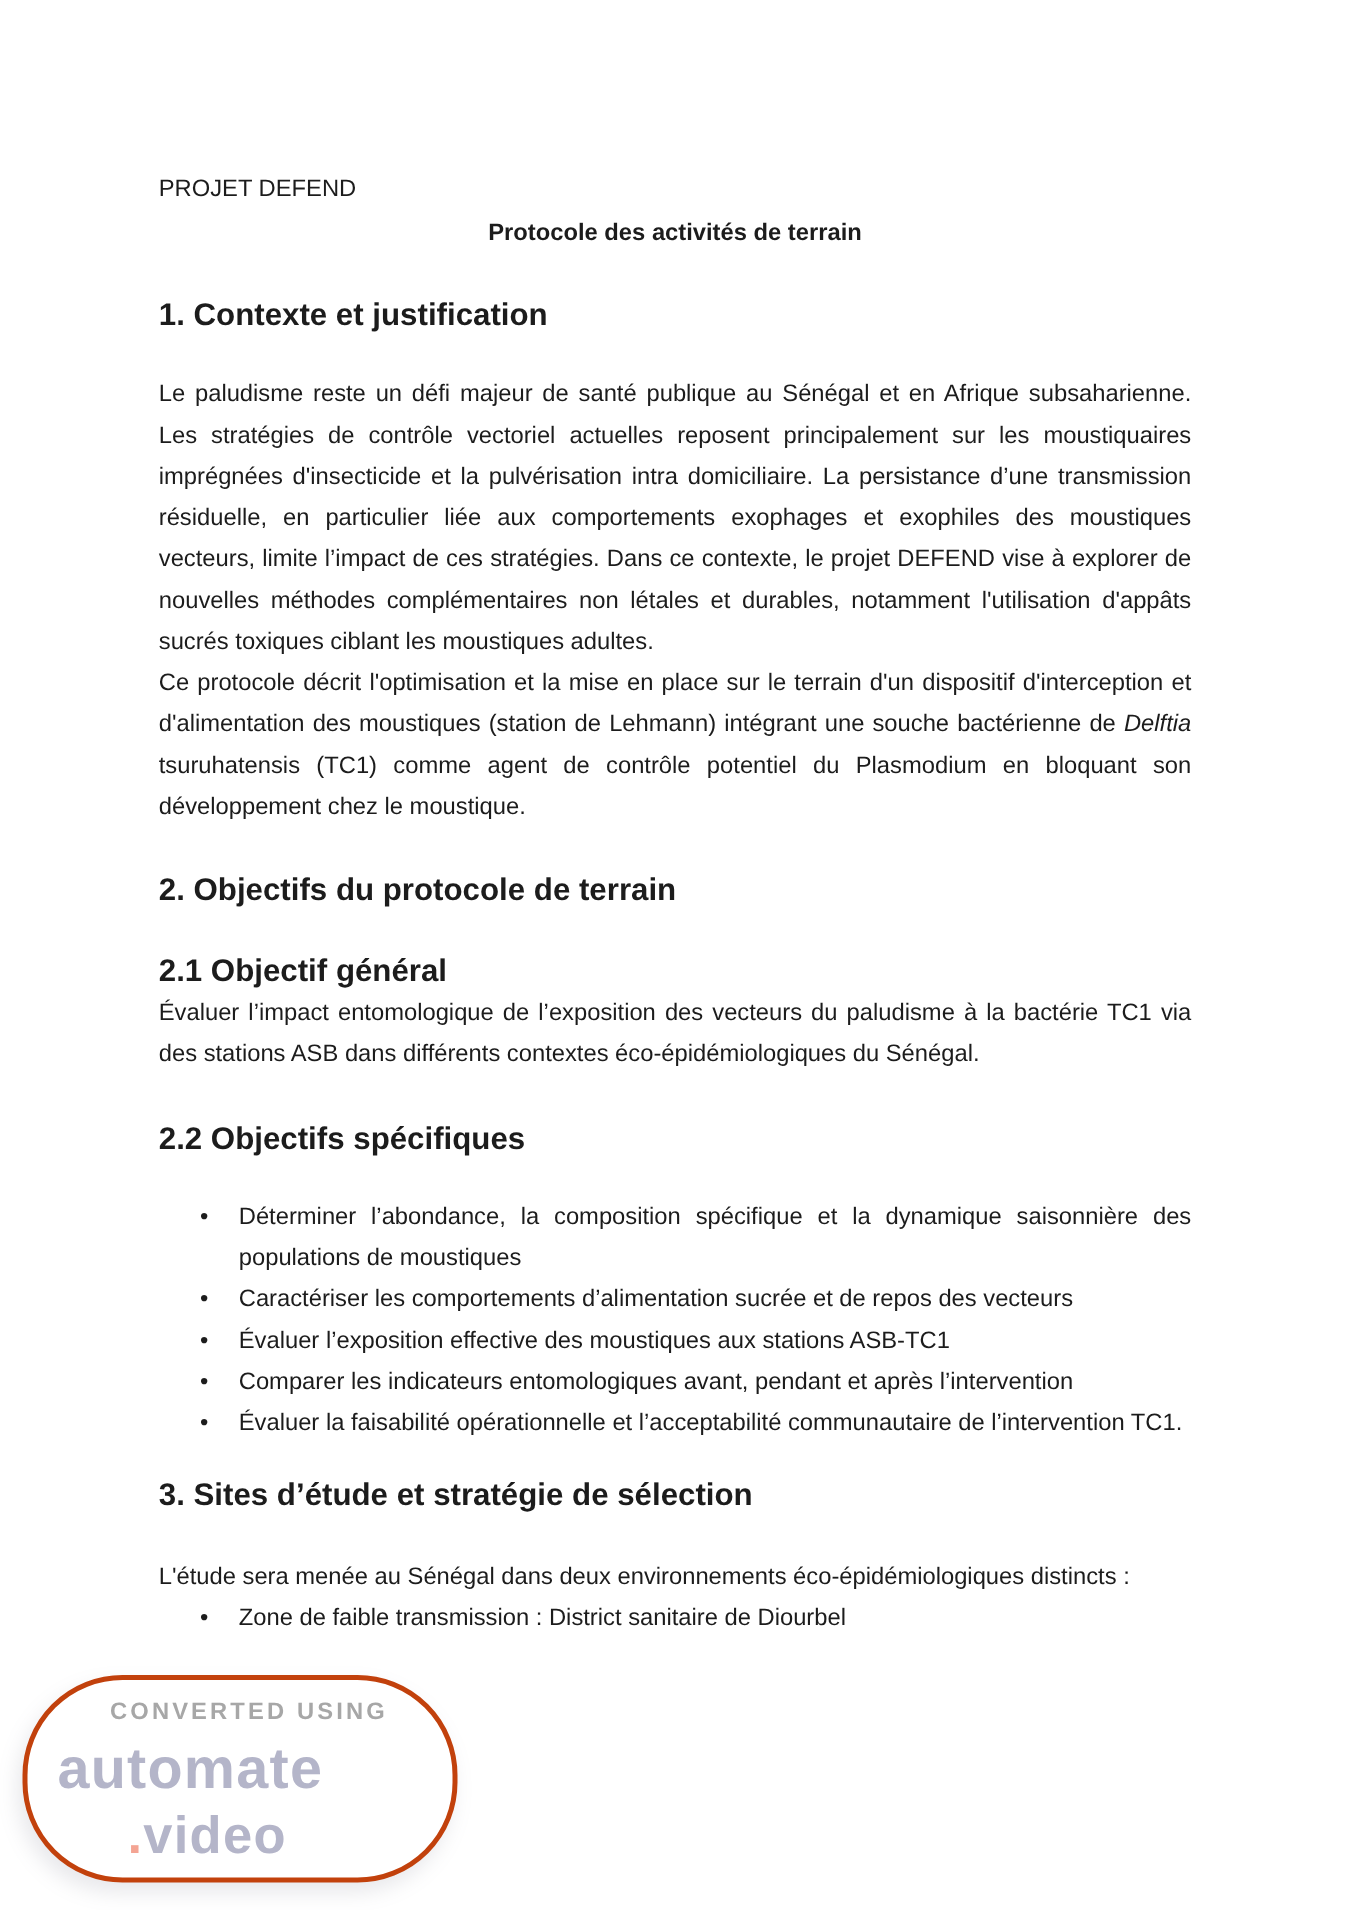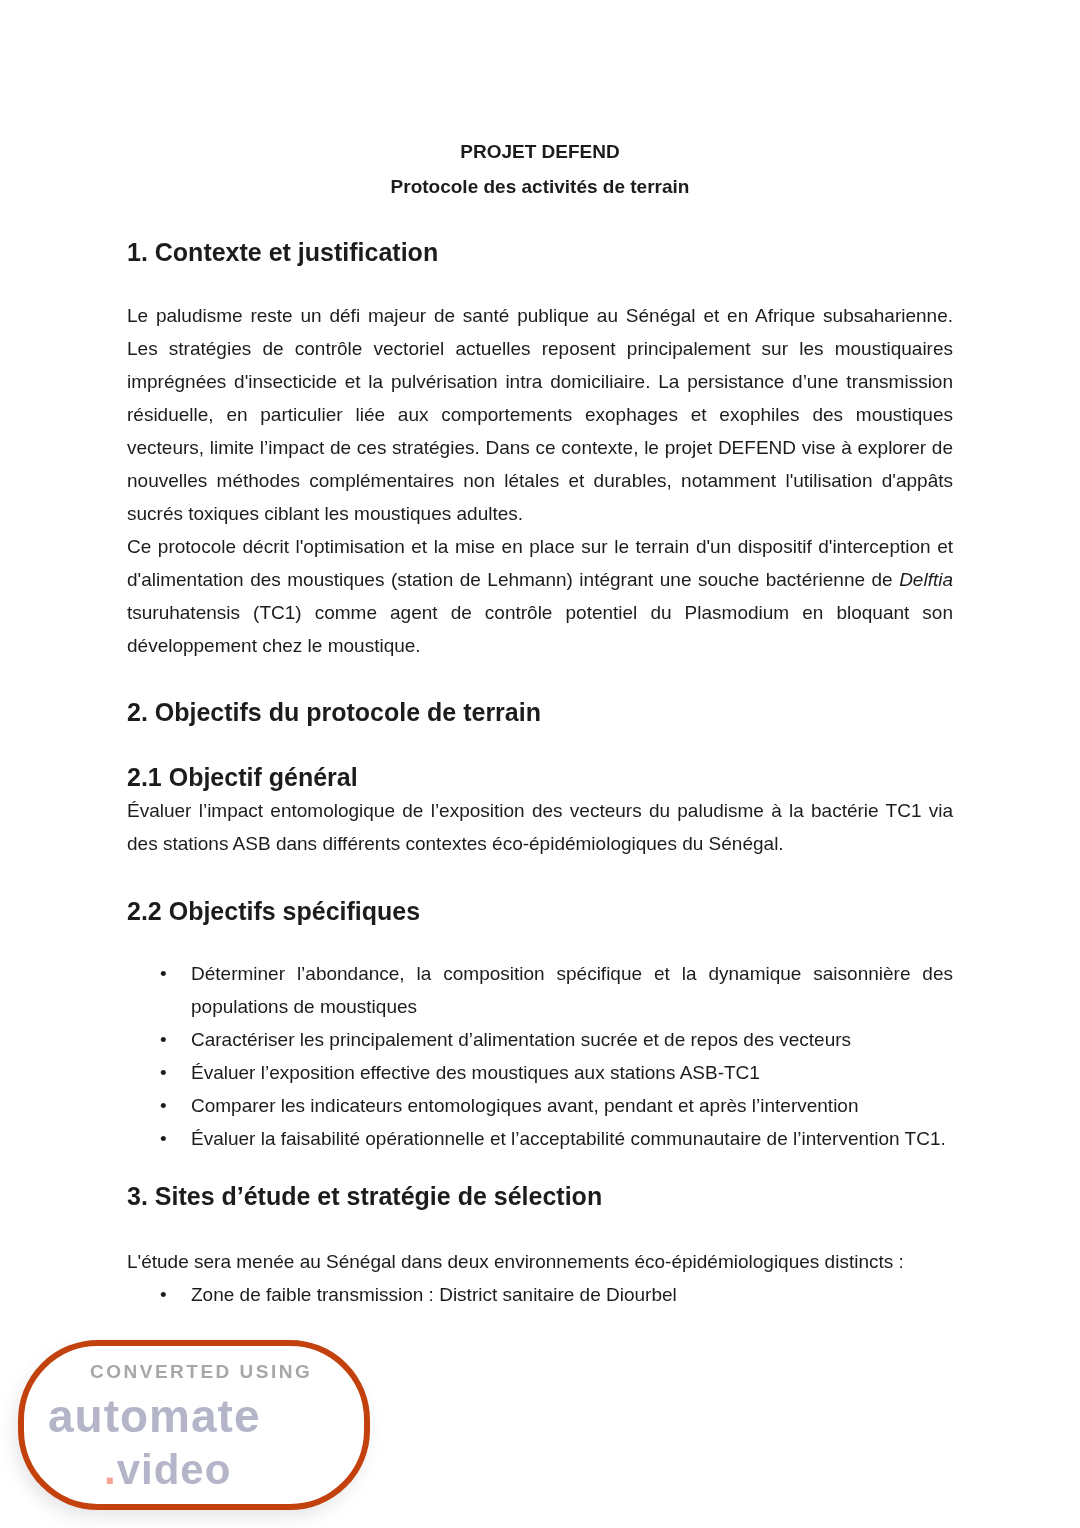--- a/index.html
+++ b/index.html
@@ -14,22 +14,21 @@
     color: #1c1c1c;
     overflow: hidden;
   }
   .content {
     position: relative;
     z-index: 2;
     padding: 0 127px;
   }
   .doc-title {
     margin: 134px 0 0 0;
-    text-align: center;
-    font-weight: bold;
+    font-weight: normal;
     line-height: 35px;
   }
   .doc-subtitle {
     margin: 0;
     text-align: center;
     font-weight: bold;
     line-height: 35px;
   }
   .heading { font-weight: bold; margin: 0; font-size: 25px; line-height: 33px; }
   p { margin: 0; text-align: justify; }
@@ -62,21 +61,21 @@
   .italic { font-style: italic; }
 
   
   .watermark {
     position: absolute;
     left: 18px;
     top: 1340px;
     width: 340px;
     height: 158px;
     background: #ffffff;
-    border: 6px solid #c2410c;
+    border: 4px solid #c2410c;
     border-radius: 80px;
     box-shadow: -4px 8px 16px rgba(130, 130, 145, 0.18);
     z-index: 1;
   }
   .wm-label {
     position: absolute;
     left: 66px;
     top: 14px;
     font-size: 19px;
     font-weight: bold;
@@ -133,21 +132,21 @@
 
     <p class="heading" id="h-s2">2. Objectifs du protocole de terrain</p>
 
     <p class="heading" id="h-s21">2.1 Objectif général</p>
     <p id="p-s21">Évaluer l’impact entomologique de l’exposition des vecteurs du paludisme à la bactérie TC1 via des stations ASB dans différents contextes éco-épidémiologiques du Sénégal.</p>
 
     <p class="heading" id="h-s22">2.2 Objectifs spécifiques</p>
 
     <ul class="bullets" id="ul-s22">
       <li>Déterminer l’abondance, la composition spécifique et la dynamique saisonnière des populations de moustiques</li>
-      <li>Caractériser les principalement d’alimentation sucrée et de repos des vecteurs</li>
+      <li>Caractériser les comportements d’alimentation sucrée et de repos des vecteurs</li>
       <li>Évaluer l’exposition effective des moustiques aux stations ASB-TC1</li>
       <li>Comparer les indicateurs entomologiques avant, pendant et après l’intervention</li>
       <li>Évaluer la faisabilité opérationnelle et l’acceptabilité communautaire de l’intervention TC1.</li>
     </ul>
 
     <p class="heading" id="h-s3">3. Sites d’étude et stratégie de sélection</p>
 
     <p id="p-s3">L'étude sera menée au Sénégal dans deux environnements éco-épidémiologiques distincts :</p>
 
     <ul class="bullets" id="ul-s3">

